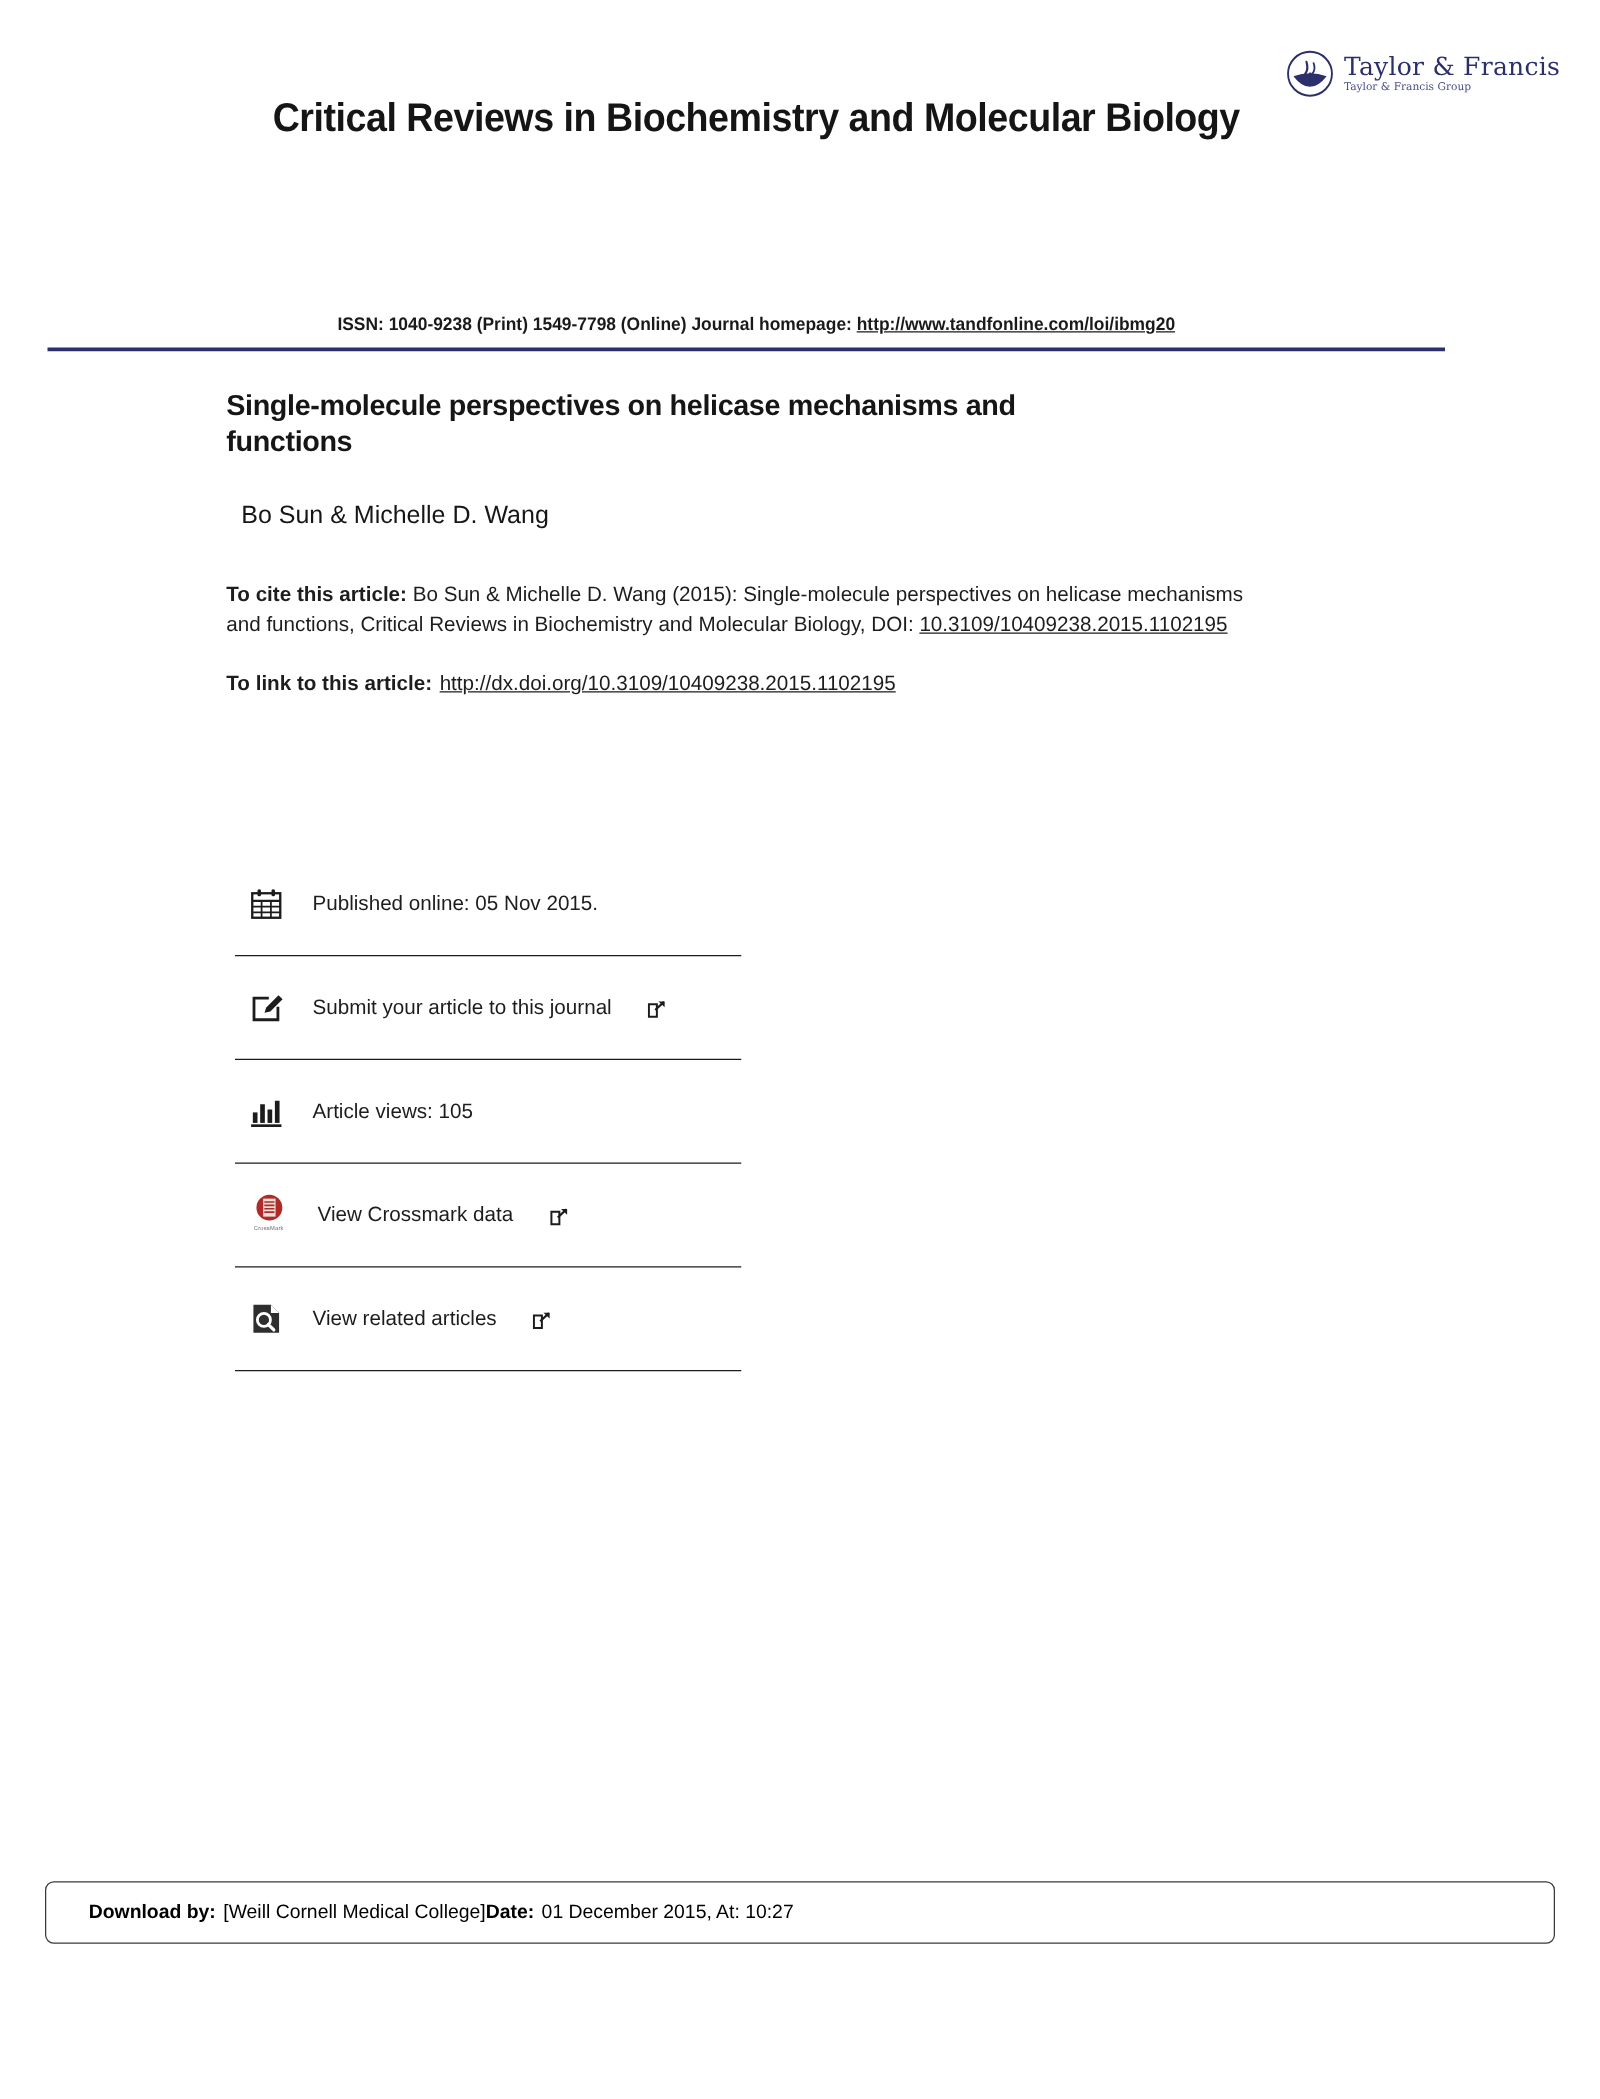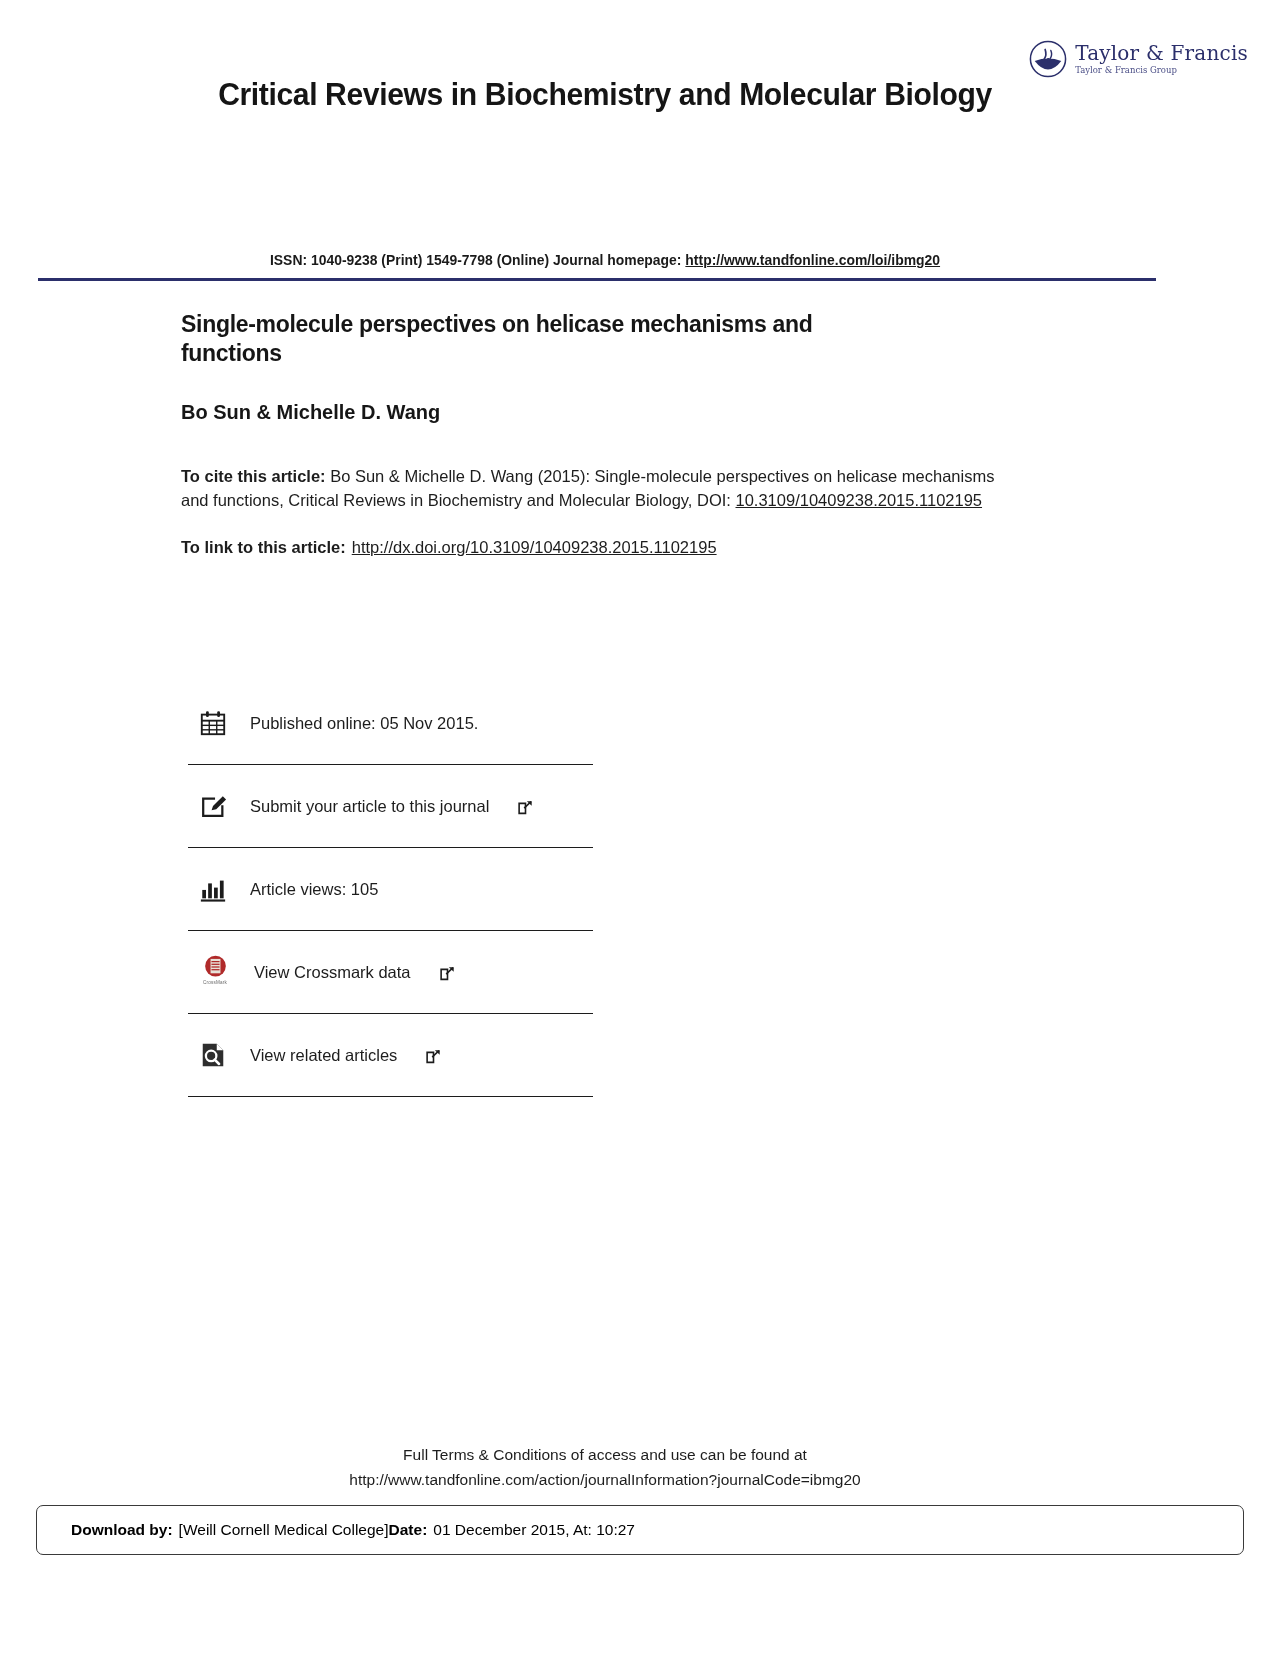--- a/index.html
+++ b/index.html
@@ -113,22 +113,23 @@
     line-height: 1.24;
     letter-spacing: -0.3px;
     color: #161616;
     margin: 0;
     max-width: 700px;
   }
 
   .authors {
     margin-top: 34px;
     font-size: 20px;
-    font-weight: bold;
+    font-weight: normal;
     color: #161616;
+    margin-left: 12px;
   }
 
   .cite-block {
     margin-top: 40px;
     font-size: 16.5px;
     line-height: 1.48;
     color: #1d1d1d;
     max-width: 838px;
   }
   .cite-block .lead {
@@ -359,24 +360,20 @@
       <span class="action-label">View related articles</span>
       <svg class="ext-icon" viewBox="0 0 16 16">
         <path d="M1.2 3.6 H8 V14.3 H1.2 Z" fill="none" stroke="#1c1c1c" stroke-width="1.7"></path>
         <path d="M6.6 8.6 L14 1.6" stroke="#1c1c1c" stroke-width="1.8" fill="none"></path>
         <path d="M9.4 1.2 H14.6 V6.2 Z" fill="#1c1c1c"></path>
       </svg>
     </div>
 
   </div>
 
-  <div class="footer-terms">
-    <div>Full Terms &amp; Conditions of access and use can be found at</div>
-    <div>http://www.tandfonline.com/action/journalInformation?journalCode=ibmg20</div>
-  </div>
 
   <div class="download-bar">
     <div class="dl-left">
       <span class="lead">Download by:</span>
       <span>[Weill Cornell Medical College]</span>
     </div>
     <div class="dl-right">
       <span class="lead">Date:</span>
       <span>01 December 2015, At: 10:27</span>
     </div>

